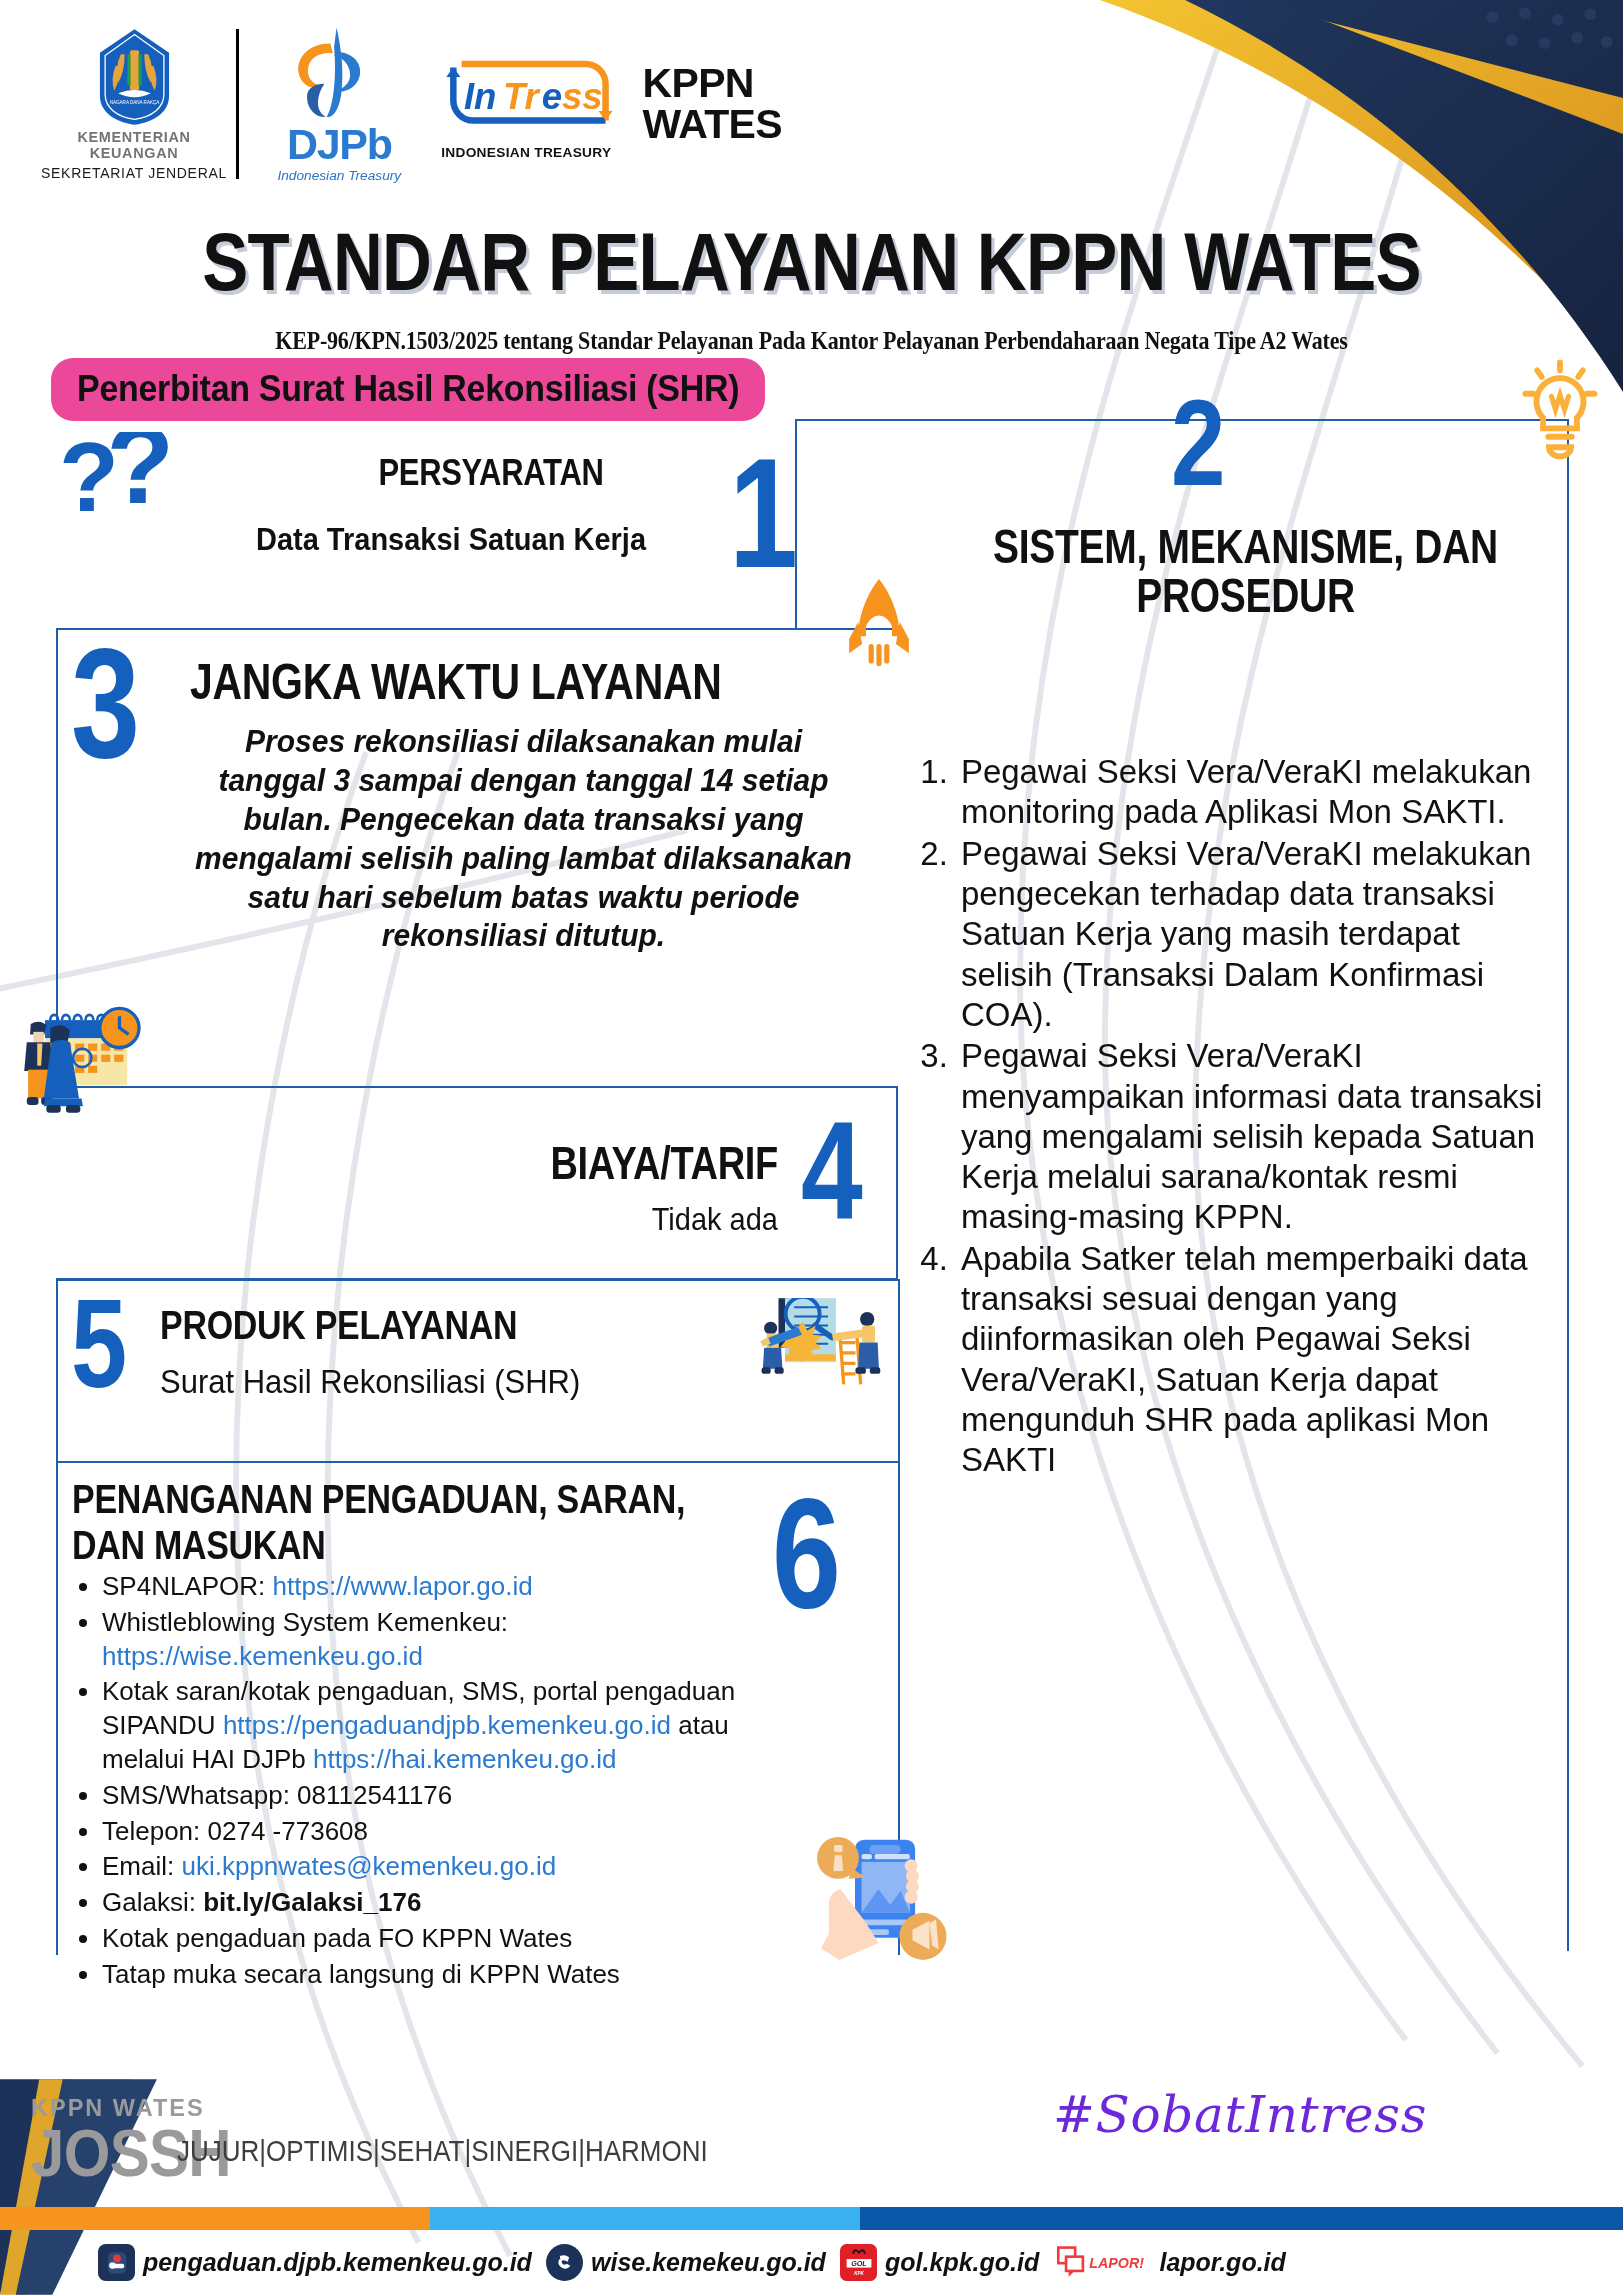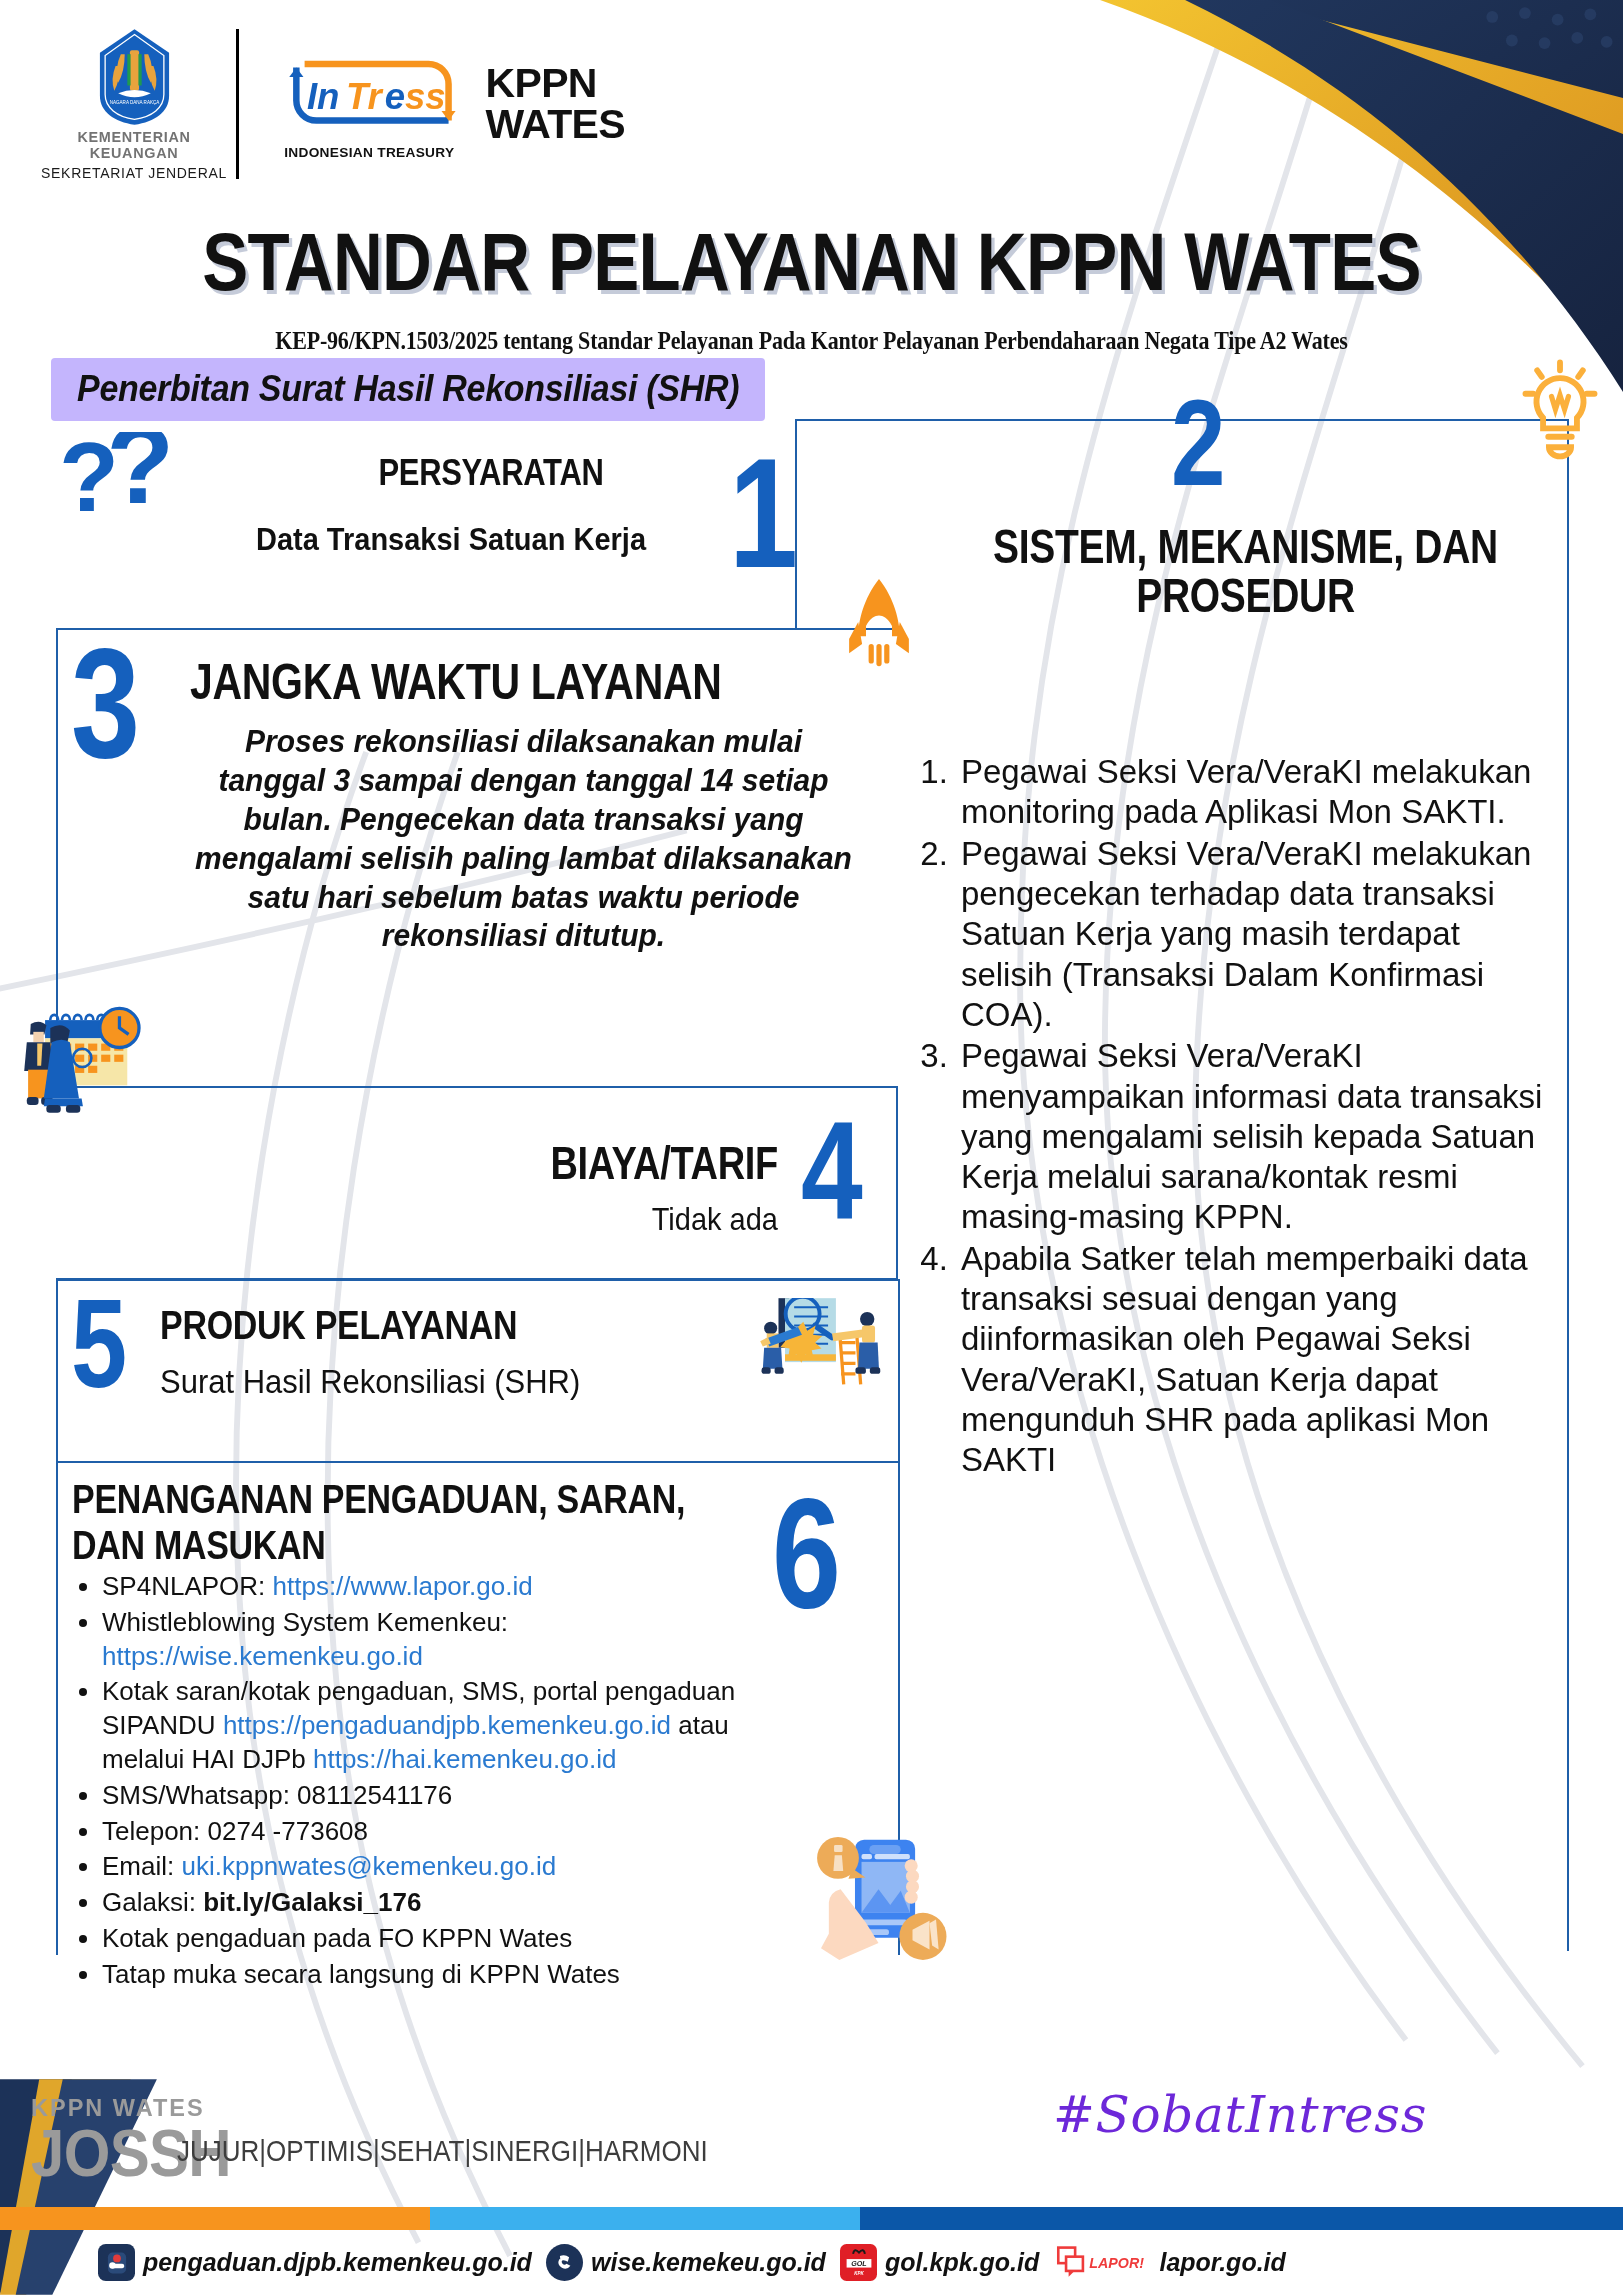--- a/index.html
+++ b/index.html
@@ -26,22 +26,22 @@
 
   
   .title-main{position:absolute;top:216px;left:0;width:1623px;text-align:center;z-index:5;
     font-size:69px;font-weight:bold;letter-spacing:-0.7px;
     transform:scaleY(1.18);transform-origin:top center;
     text-shadow:3.3px 3.3px 0 rgba(150,160,185,.55);}
   .title-sub{position:absolute;top:327px;left:0;width:1623px;text-align:center;z-index:5;
     font-family:"Liberation Serif",serif;font-size:22px;font-weight:bold;letter-spacing:-0.2px;
     transform:scaleY(1.1);transform-origin:top center;}
 
-  .yellow-banner{position:absolute;top:358px;left:51px;background:#c4b5fd;border-radius:4px;
-     padding:10.5px 26px 13px 26px;z-index:6;font-style:italic;}
+  .yellow-banner{position:absolute;top:358px;left:51px;background:#ec4899;border-radius:22px;
+     padding:10.5px 26px 13px 26px;z-index:6;}
   .yellow-banner span{font-size:34px;font-weight:bold;letter-spacing:-0.3px;
      transform:scaleY(1.1);display:inline-block;transform-origin:left center;}
 
   
   .frame{position:absolute;border:2.6px solid #1f5fa9;z-index:2;}
   .bignum{position:absolute;color:#1560BD;font-weight:bold;line-height:.82;z-index:4;
      font-family:"Liberation Sans",sans-serif;transform:scaleY(1.25);transform-origin:top left;}
 
   .sec-head{font-weight:bold;letter-spacing:-0.3px;transform:scaleY(1.22);transform-origin:left top;}
   .sec-body{transform:scaleY(1.05);transform-origin:left top;}
@@ -168,20 +168,30 @@
         <path d="M34,100 q25,-10 50,0 q-25,12 -50,0z" fill="#fff"></path>
         <text x="59" y="116" font-size="7" fill="#fff" text-anchor="middle" font-family="Liberation Sans">NAGARA DANA RAKÇA</text>
       </svg>
     </div>
     <div class="kk-t1">KEMENTERIAN KEUANGAN</div>
     <div class="kk-t2">SEKRETARIAT JENDERAL</div>
   </div>
 
   <div class="vrule"></div>
 
+  <div class="logo-djpb">
+    <svg viewBox="0 0 200 160" width="124" height="98">
+      <path d="M96,4 C104,40 108,74 104,110 C100,142 88,152 80,150 C92,130 96,80 92,36 Z" fill="#2a7ad0"></path>
+      <path d="M86,30 C52,30 30,52 34,78 C38,100 60,108 76,100 C56,98 46,84 50,68 C54,52 70,44 90,46 Z" fill="#F7941E"></path>
+      <path d="M96,44 C122,44 138,62 134,82 C130,102 110,112 92,108 C110,104 120,92 118,78 C116,62 104,52 92,50 Z" fill="#2a7ad0"></path>
+      <path d="M76,96 C62,118 62,140 78,150 C62,152 46,136 48,114 C49,104 60,96 76,96 Z" fill="#2a5ea8"></path>
+    </svg>
+    <div class="djpb-word" style="color:#2a7ad0">DJPb</div>
+    <div class="djpb-sub">Indonesian Treasury</div>
+  </div>
 
   <div class="logo-intress">
     <svg viewBox="0 0 300 150" width="177" height="92">
       <path d="M40,24 L250,24 a34,34 0 0 1 34,34 L284,120" fill="none" stroke="#F7941E" stroke-width="11"></path>
       <path d="M284,120 L60,120 a34,34 0 0 1 -34,-34 L26,30" fill="none" stroke="#1560BD" stroke-width="11"></path>
       <path d="M26,30 l-12,16 l24,0 z" fill="#1560BD"></path>
       <path d="M284,120 l12,-16 l-24,0 z" fill="#F7941E"></path>
       <g font-family="Liberation Sans" font-weight="bold" font-size="62" font-style="italic">
         <text x="44" y="100" fill="#1560BD">In</text>
         <text x="110" y="100" fill="#F7941E">Tr</text>

